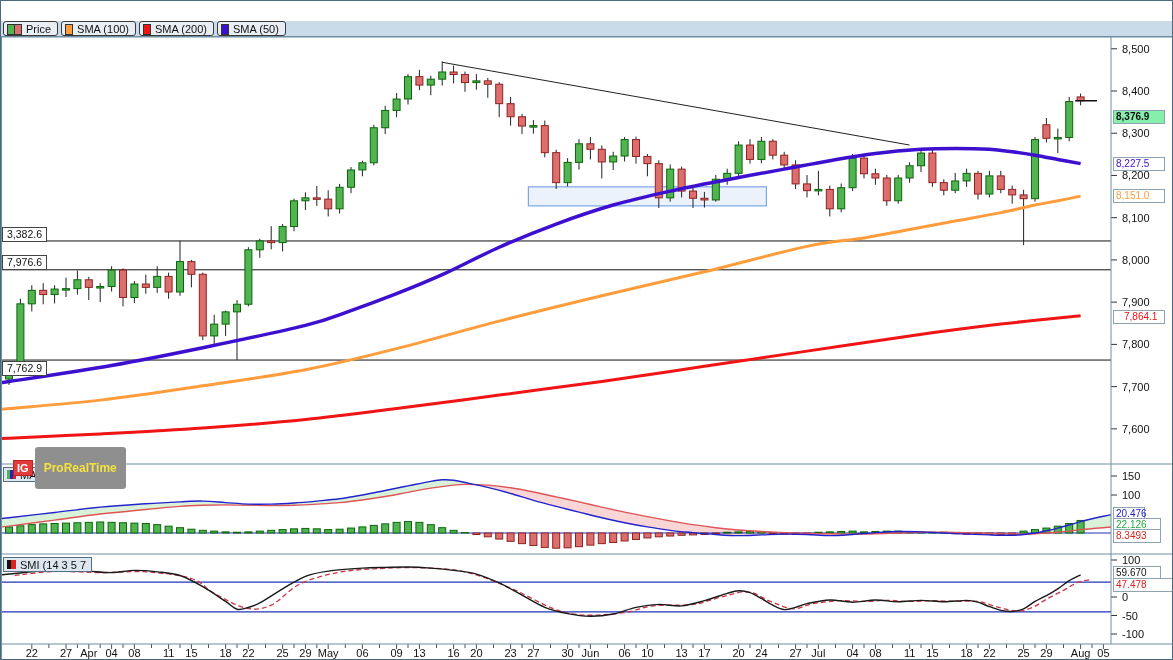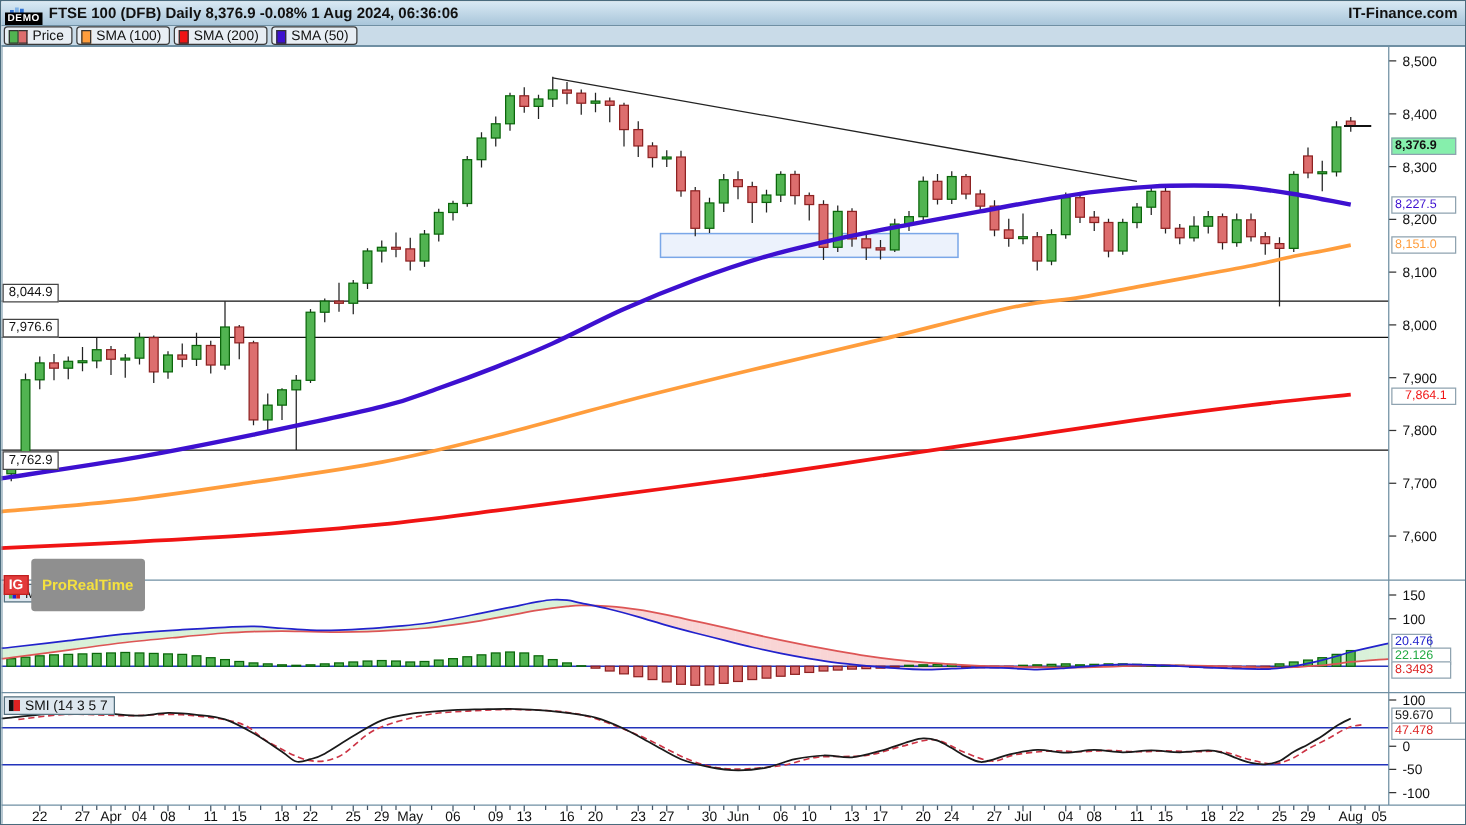--- a/index.html
+++ b/index.html
@@ -22,42 +22,30 @@
   .sw span{display:inline-block;width:6px;height:9px;border:1px solid #333;}
   .sw span + span{border-left:none;}
   
   .lvl-label{position:absolute;left:1px;background:#fff;border:1px solid #444;font-size:10.5px;
              color:#111;padding:0 4px;line-height:13px;}
   .badge{position:absolute;left:1112px;width:52px;box-sizing:border-box;background:#fff;border:1px solid #8fa3b0;
          font-size:10px;line-height:12px;padding:0 2px;text-align:left;}
   .ind-chip{position:absolute;left:2px;display:inline-flex;align-items:center;gap:4px;background:#dde7ef;
             border:1px solid #54707f;height:15px;padding:0 5px 0 3px;font-size:11px;color:#111;box-sizing:border-box;}
   
-  #logo{position:absolute;left:2px;top:446px;display:flex;align-items:center;gap:2px;}
+  #logo{position:absolute;left:12px;top:446px;display:flex;align-items:center;gap:2px;}
   #logo-ig{background:#e23b3b;color:#fff;font-weight:bold;font-size:11px;padding:1px 3px;border:1px solid #c02020;}
   #logo-prt{background:#8f8f8f;color:#f5e13e;font-weight:bold;font-size:12px;padding:14px 9px;border-radius:3px;}
   svg text{font-family:"Liberation Sans",sans-serif;}
 </style>
 </head>
 <body>
 
 <div id="screen">
 
-  <div id="header">
-    <span id="mini-candles">
-      <svg width="14" height="9">
-          <rect x="1" y="3" width="3" height="5" fill="#2d6fd2"></rect>
-          <rect x="5" y="1" width="3" height="5" fill="#7fb2e8"></rect>
-          <rect x="9" y="2" width="3" height="6" fill="#2d6fd2"></rect>
-        </svg>
-    </span>
-    <span id="demo-badge">DEMO</span>
-    <span id="title">FTSE 100 (DFB) Daily 8,376.9 -0.08% 1 Aug 2024, 06:36:06</span>
-    <span id="brand">IT-Finance.com</span>
-  </div>
 
   <div id="legend">
     <span class="chip">
       <span class="sw">
           <span style="background: rgb(81, 180, 81);"></span>
           <span style="background: rgb(221, 110, 110);"></span>
         </span>
       <span>Price</span>
     </span>
     <span class="chip">
@@ -771,21 +759,21 @@
         <line x1="0" y1="36" x2="1173" y2="36" stroke="#6f8fa3" stroke-width="1"></line>
         <line x1="0" y1="463" x2="1173" y2="463" stroke="#6f8fa3" stroke-width="1"></line>
         <line x1="0" y1="553" x2="1173" y2="553" stroke="#6f8fa3" stroke-width="1"></line>
         <line x1="0" y1="643" x2="1173" y2="643" stroke="#6f8fa3" stroke-width="1"></line>
         <line x1="1110" y1="36" x2="1110" y2="643" stroke="#6f8fa3" stroke-width="1"></line>
         <line x1="0.5" y1="36" x2="0.5" y2="660" stroke="#6f8fa3" stroke-width="1"></line>
         <line x1="1172.5" y1="0" x2="1172.5" y2="660" stroke="#6f8fa3" stroke-width="1"></line>
       </g>
     </svg>
 
-  <div class="lvl-label" style="top:226px">8,044.9</div>
+  <div class="lvl-label" style="top:226px">3,382.6</div>
   <div class="lvl-label" style="top:254px">7,976.6</div>
   <div class="lvl-label" style="top:360px">7,762.9</div>
 
   <div class="badge price-badge" style="top: 109px; font-weight: bold; color: rgb(17, 17, 17); background: #86efac;">8,376.9</div>
   <div class="badge price-badge" style="top: 156px; color: rgb(61, 16, 208); background: rgb(255, 255, 255);">8,227.5</div>
   <div class="badge price-badge" style="top: 188px; color: rgb(255, 157, 60); background: rgb(255, 255, 255);">8,151.0</div>
   <div class="badge price-badge" style="top: 309px; color: rgb(240, 20, 20); background: rgb(255, 255, 255); padding-left: 10px;">7,864.1</div>
 
   <div class="ind-chip" style="top:466px">
     <span class="sw">

